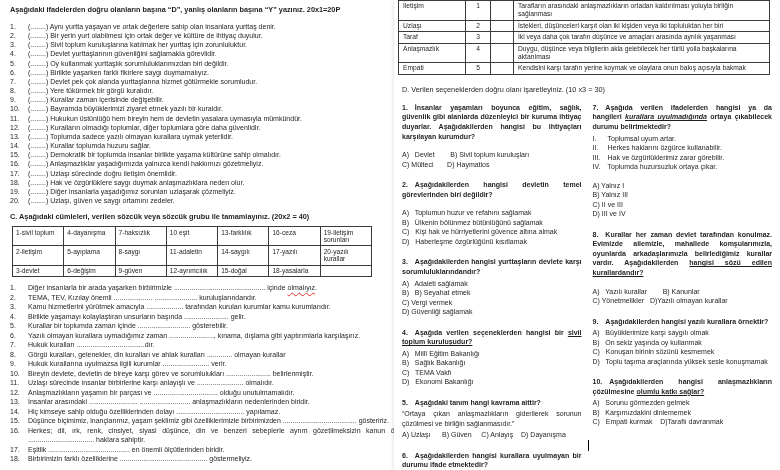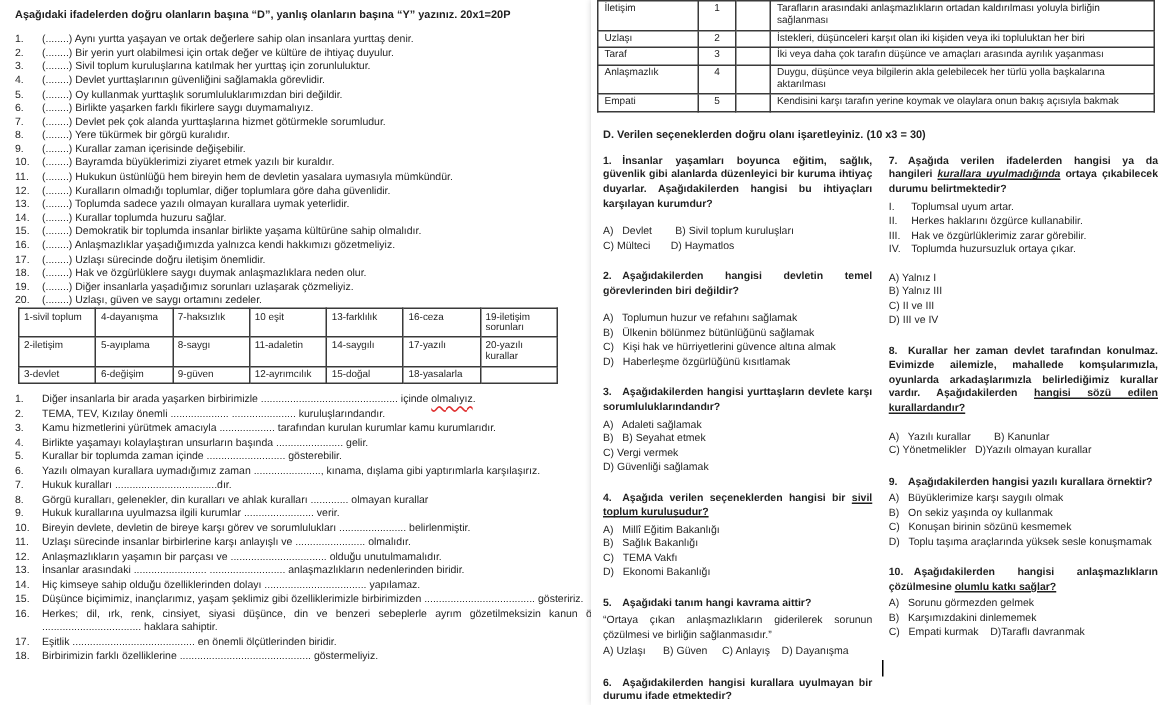--- a/index.html
+++ b/index.html
@@ -27,21 +27,21 @@
   .c-num{flex:none;width:18px;}
   .c-text{flex:1;text-align:justify;}
   .sq{text-decoration:underline wavy #e03030 1px;text-underline-offset:1.5px;}
 
   
   table.match{border-collapse:collapse;table-layout:fixed;width:372px;margin-left:4px;}
   table.match td{border:1px solid #3a3a3a;font-size:6.7px;line-height:8.4px;padding:1px 4px;vertical-align:top;}
   td.m-term{width:58px;}
   td.m-num{width:16px;text-align:center;}
   td.m-ans{width:14px;}
-  .d-title{font-size:7.3px;font-weight:bold;margin:10px 0 9px 0;padding:0 8px 0 8px;}
+  .d-title{font-size:7.3px;font-weight:normal;margin:10px 0 9px 0;padding:0 8px 0 8px;}
   .d-cols{display:flex;gap:11px;padding:0 8px 0 8px;}
   .d-col{flex:1 1 0;min-width:0;}
   .q{margin-bottom:11px;}
   .q-stem{font-size:7px;font-weight:bold;line-height:9.6px;text-align:justify;margin:0 0 2px 0;}
   .q-num{padding-right:7px;}
   .q-stem .u{text-decoration:underline;}
   .q-stem .i{font-style:italic;}
   .q-quote{font-size:7px;line-height:9.5px;text-align:justify;margin:0 0 1px 0;}
   .roman-row{display:flex;font-size:7px;line-height:9.5px;}
   .roman-num{flex:none;width:15px;}
@@ -132,20 +132,21 @@
         </div>
         <div class="a-row">
           <span class="a-num">19.</span>
           <span class="a-text">(........) Diğer insanlarla yaşadığımız sorunları uzlaşarak çözmeliyiz.</span>
         </div>
         <div class="a-row">
           <span class="a-num">20.</span>
           <span class="a-text">(........) Uzlaşı, güven ve saygı ortamını zedeler.</span>
         </div>
       </div>
+    <p class="c-title">C. Aşağıdaki cümleleri, verilen sözcük veya sözcük grubu ile tamamlayınız. (20x2 = 40)</p>
     <table class="wordbank">
       <tbody>
           <tr>
             <td>1-sivil toplum</td>
             <td>4-dayanışma</td>
             <td>7-haksızlık</td>
             <td>10 eşit</td>
             <td>13-farklılık</td>
             <td>16-ceza</td>
             <td>19-iletişim sorunları</td>

